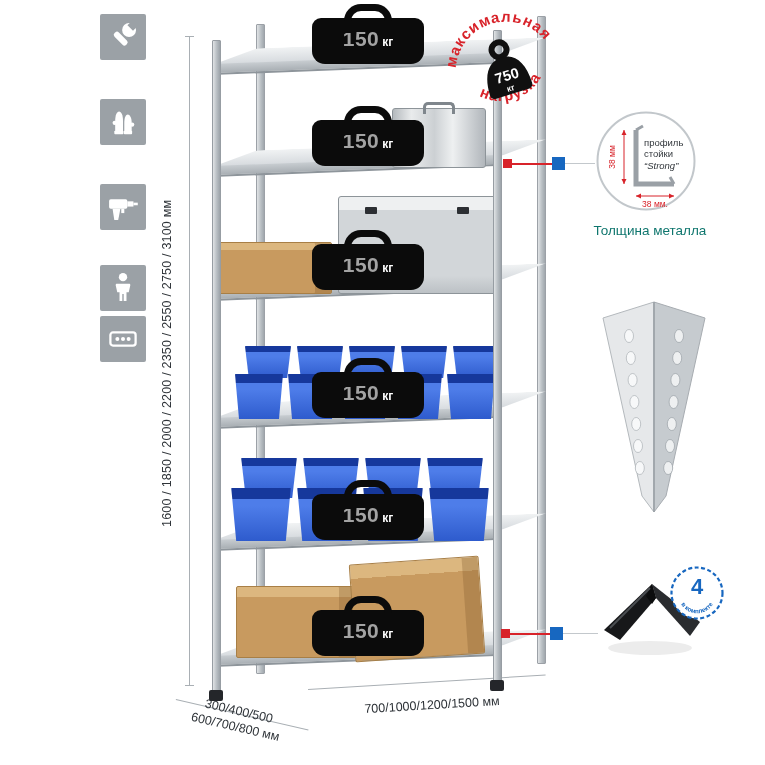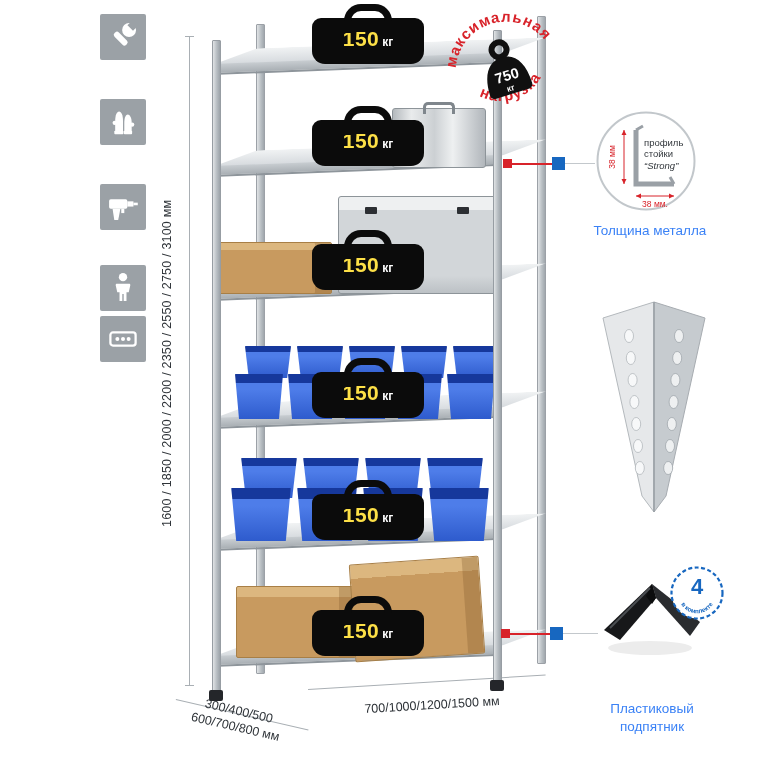--- a/index.html
+++ b/index.html
@@ -19,21 +19,21 @@
   .post{position:absolute;width:9px;background:linear-gradient(90deg,#e0e3e5,#b7bdc2 55%,#9ca3a9);border:1px solid #979da3;box-sizing:border-box;border-radius:1px;}
   .post.back{z-index:3;opacity:.95;}
   .post.front{z-index:12;}
   .post-foot{position:absolute;width:14px;height:11px;background:#24262a;border-radius:2px;z-index:13;}
   .shelf-top{position:absolute;left:212px;width:334px;height:15px;clip-path:polygon(13.5% 0,100% 0,86.5% 100%,0 100%);background:linear-gradient(180deg,#f1f3f4,#d6dade);z-index:8;transform:skewY(-2.2deg);transform-origin:left top;}
   .shelf-front{position:absolute;left:212px;width:290px;height:9px;background:linear-gradient(180deg,#c8cdd1,#a9afb4);border-bottom:2px solid #8e959b;z-index:9;transform:skewY(-2.2deg);transform-origin:left top;}
 
   
   .weight{position:absolute;left:312px;width:112px;height:46px;background:#0b0b0b;border-radius:9px 9px 13px 13px;display:flex;align-items:baseline;justify-content:center;gap:3px;z-index:30;padding-top:9px;box-sizing:border-box;}
   .weight::before{content:"";position:absolute;top:-14px;left:50%;transform:translateX(-50%);width:34px;height:22px;border:7px solid #0b0b0b;border-bottom:none;border-radius:17px 17px 0 0;}
-  .w-val{color:#fde047;font-size:21px;font-weight:800;letter-spacing:.5px;}
+  .w-val{color:#a3a3a3;font-size:21px;font-weight:800;letter-spacing:.5px;}
   .w-unit{color:#fff;font-size:12px;font-weight:700;}
 
   
   .item{position:absolute;z-index:10;}
   .case-small{left:392px;top:108px;width:92px;height:58px;background:linear-gradient(90deg,#b4b9bd,#e9ebec 20%,#ccd0d3 45%,#eef0f1 65%,#b1b6bb);border:1px solid #8d9499;border-radius:3px;}
   .case-small::before{content:"";position:absolute;top:-7px;left:50%;transform:translateX(-50%);width:26px;height:9px;border:3px solid #7f868c;border-bottom:none;border-radius:5px 5px 0 0;}
   .case-big{left:338px;top:196px;width:156px;height:96px;background:linear-gradient(180deg,#eef0f1 0 14%,#d2d6d9 14% 82%,#bcc1c5);border:1px solid #8d9499;border-radius:3px;}
   .case-big::before,.case-big::after{content:"";position:absolute;top:10px;width:12px;height:7px;background:#2c2f33;border-radius:1px;}
   .case-big::before{left:26px}.case-big::after{right:26px}
   .box{background:linear-gradient(180deg,#dcb77f 0 14%,#c89a5f 14%);box-shadow:inset -16px 0 0 rgba(122,84,38,.28);border:1px solid #a87f46;border-radius:2px;}
@@ -54,21 +54,21 @@
   .marker-red{position:absolute;width:9px;height:9px;background:#d8232a;z-index:35;}
   .marker-blue{position:absolute;width:13px;height:13px;background:#1767c0;z-index:35;}
   .marker-line-red{position:absolute;height:2px;background:#d8232a;z-index:34;}
   .marker-line-gray{position:absolute;height:1px;background:#c3c8cc;z-index:34;}
 
   
   .profile-fig{position:absolute;left:595px;top:110px;width:102px;height:102px;}
   .post-fig{position:absolute;left:595px;top:298px;width:118px;height:228px;}
   .foot-fig{position:absolute;left:596px;top:574px;width:112px;height:88px;}
   .foot-badge{position:absolute;left:668px;top:564px;width:58px;height:58px;z-index:20;}
-  .caption{position:absolute;text-align:center;font-size:13.5px;color:#3b82f6;line-height:1.3;}
+  .caption{position:absolute;text-align:center;font-size:13.5px;color:#0f766e;line-height:1.3;}
   .caption-profile{left:582px;top:222px;width:136px;}
   .caption-foot{left:584px;top:700px;width:136px;}
 
   
   .depth-line{position:absolute;left:176px;top:699px;width:136px;height:1px;background:#a9afb4;transform:rotate(13deg);transform-origin:left top;}
   .depth-label{position:absolute;left:162px;top:704px;width:150px;text-align:center;font-size:12.5px;color:#2e3338;transform:rotate(13deg);line-height:1.25;}
   .width-line{position:absolute;left:308px;top:689px;width:238px;height:1px;background:#a9afb4;transform:rotate(-3.5deg);transform-origin:left top;}
   .width-label{position:absolute;left:322px;top:698px;width:220px;text-align:center;font-size:12.5px;color:#2e3338;transform:rotate(-3.5deg);}
 
   svg text{font-family:"Liberation Sans",sans-serif;}
@@ -284,24 +284,20 @@
     <line x1="54" y1="14" x2="14" y2="54" stroke="#4b4e52" stroke-width="2"></line>
   </svg>
   <svg class="foot-badge" viewBox="0 0 58 58">
     <circle cx="29" cy="29" r="25.5" fill="#fff" stroke="#1767c0" stroke-width="2.2" stroke-dasharray="4 2.5"></circle>
     <text x="29" y="30" text-anchor="middle" font-size="22" font-weight="bold" fill="#1767c0">4</text>
     <path id="fbArc" d="M11 35 A18.5 18.5 0 0 0 47 35" fill="none"></path>
     <text font-size="6.3" font-weight="bold" fill="#1767c0">
       <textPath href="#fbArc" startOffset="50%" text-anchor="middle">в комплекте</textPath>
     </text>
   </svg>
-  <div class="caption caption-foot">
-    <div>Пластиковый</div>
-    <div>подпятник</div>
-  </div>
 
   <div class="depth-line"></div>
   <div class="depth-label">
     <div>300/400/500</div>
     <div>600/700/800 мм</div>
   </div>
   <div class="width-line"></div>
   <div class="width-label">700/1000/1200/1500 мм</div>
 
 </div>

